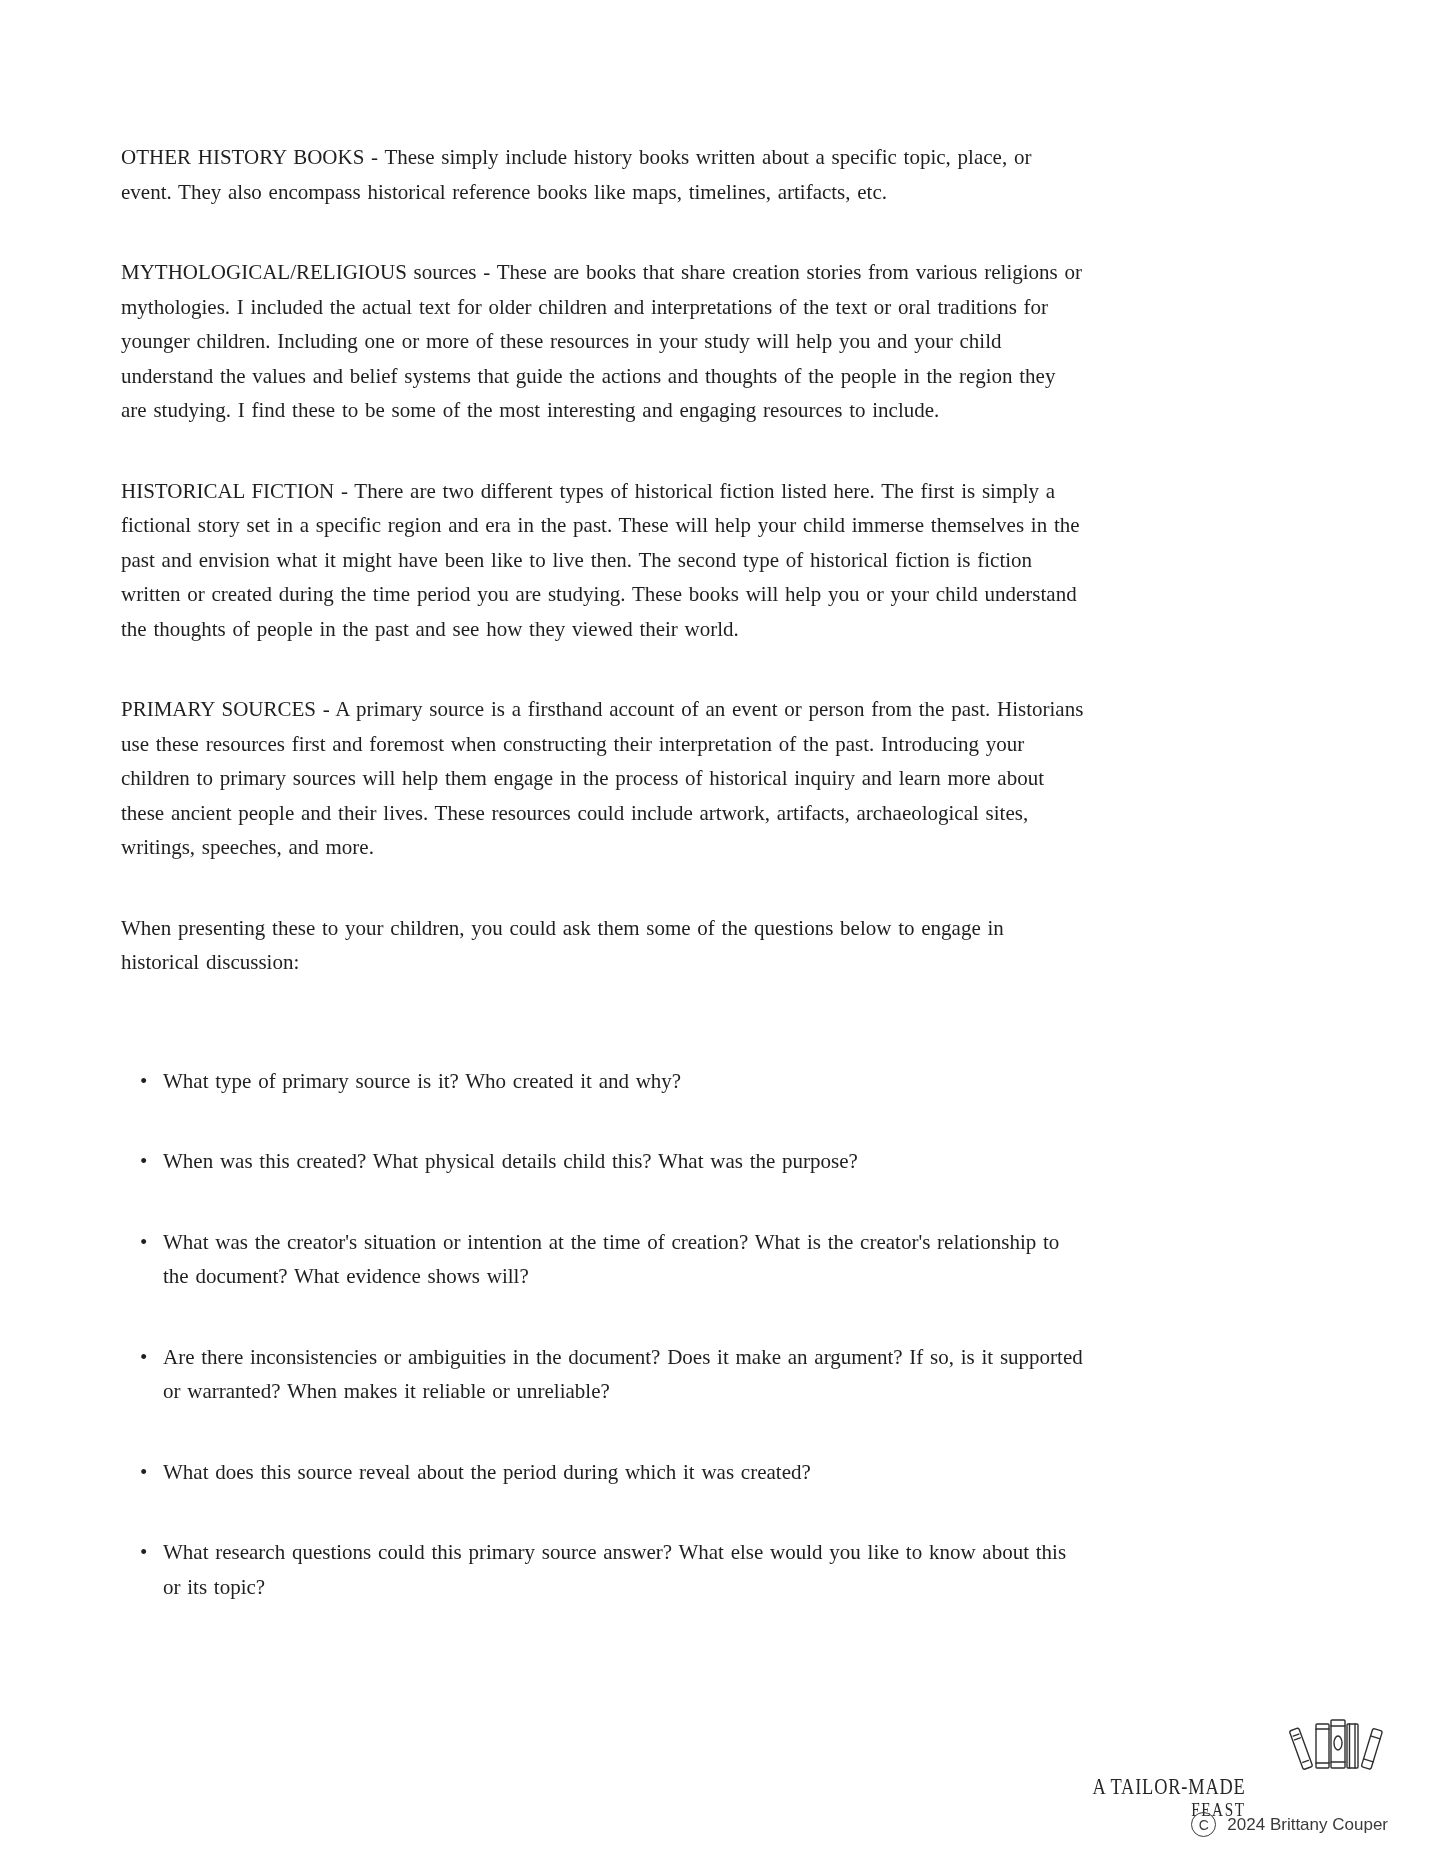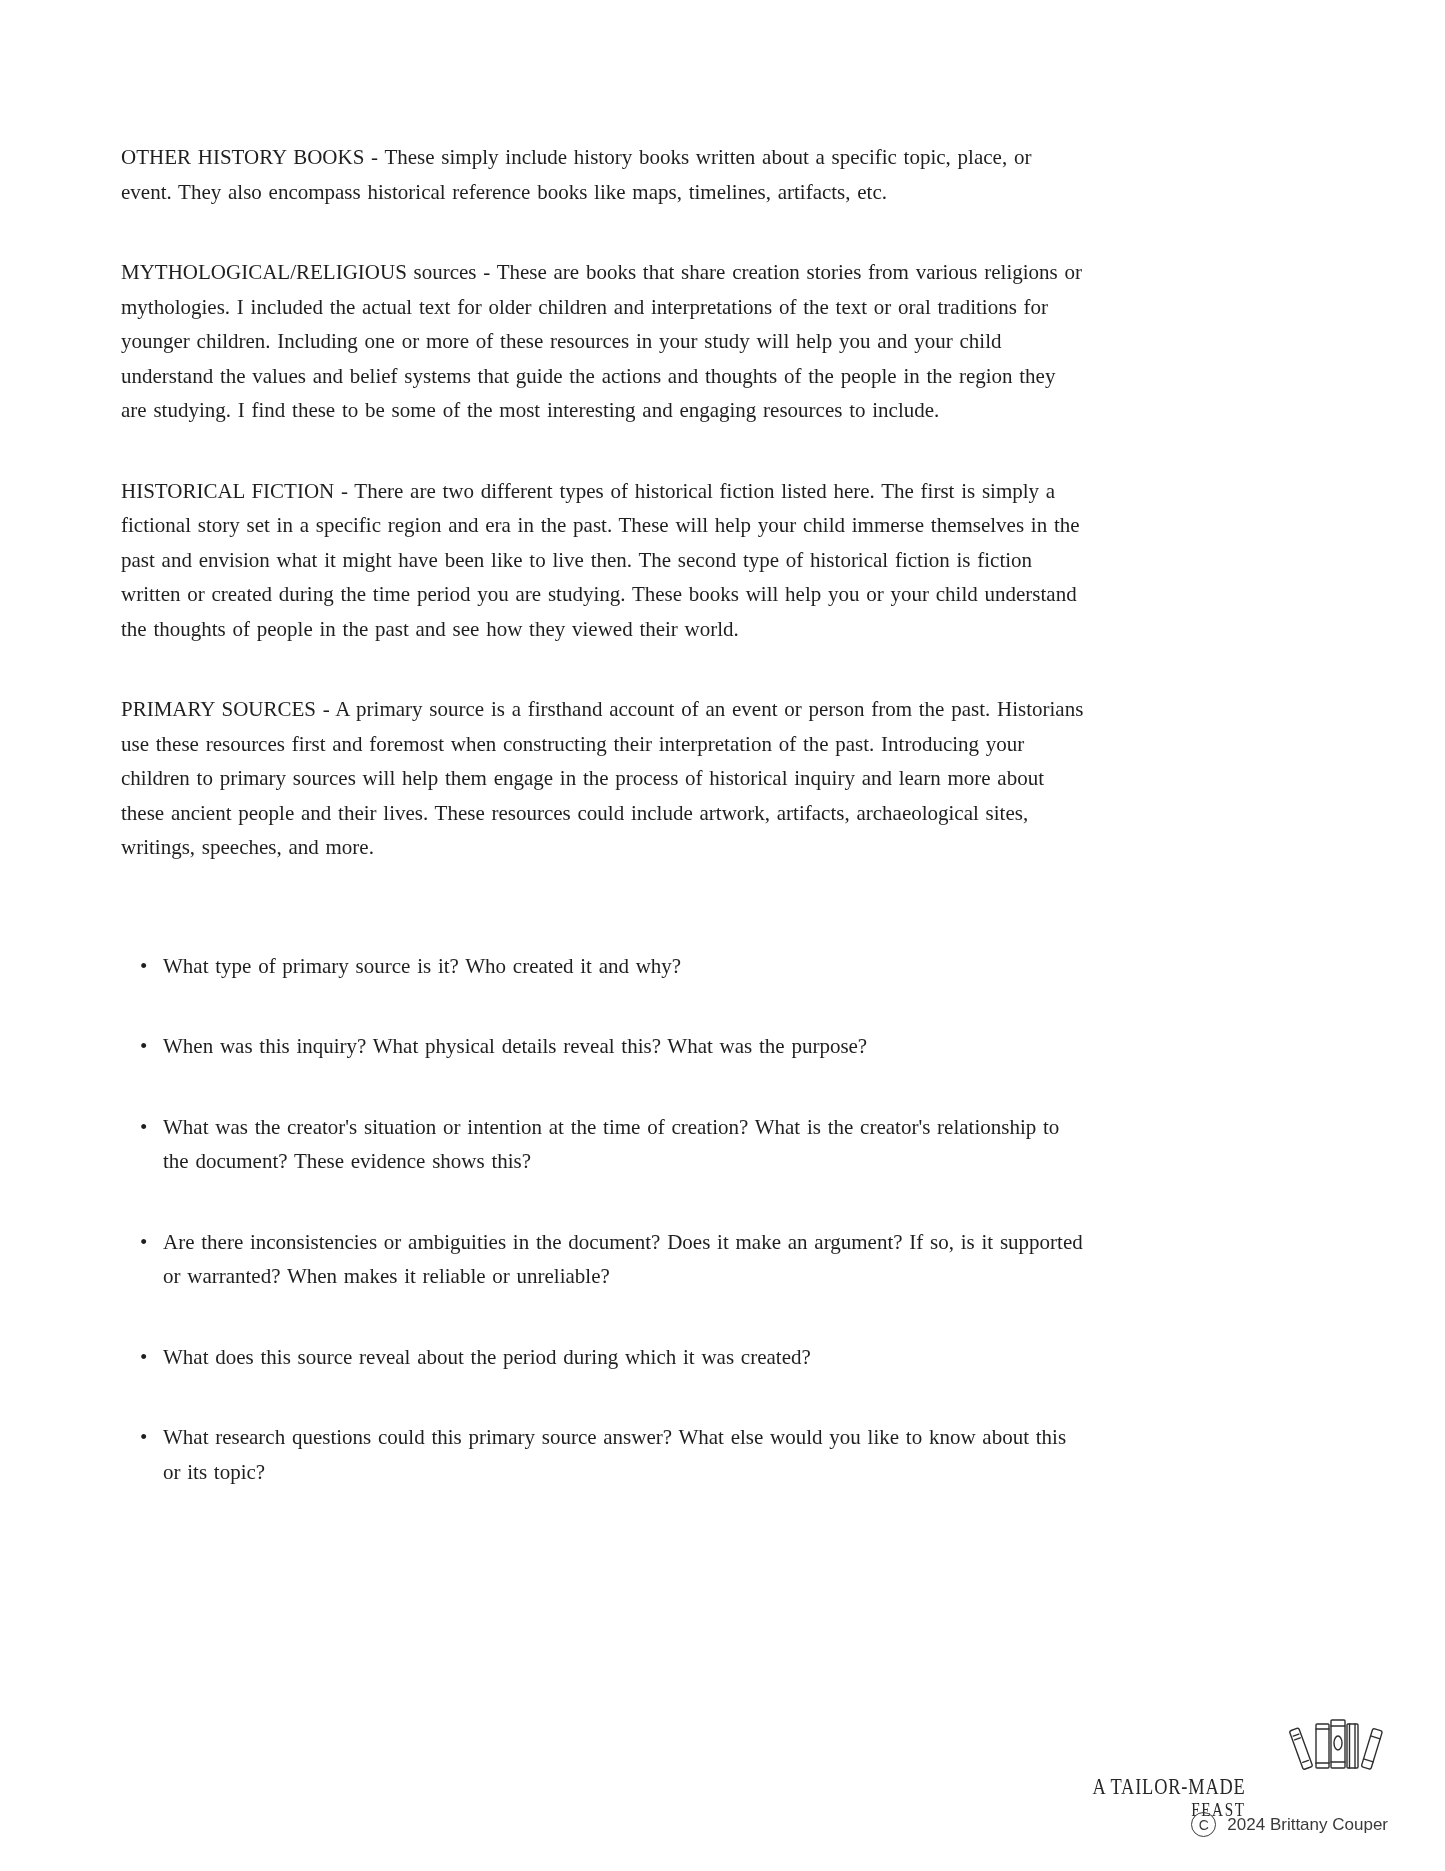--- a/index.html
+++ b/index.html
@@ -107,33 +107,34 @@
 </head>
 <body>
 
 <div class="page">
 
   <div class="content">
     <p class="para">OTHER HISTORY BOOKS - These simply include history books written about a specific topic, place, or event. They also encompass historical reference books like maps, timelines, artifacts, etc.</p>
     <p class="para">MYTHOLOGICAL/RELIGIOUS sources - These are books that share creation stories from various religions or mythologies. I included the actual text for older children and interpretations of the text or oral traditions for younger children. Including one or more of these resources in your study will help you and your child understand the values and belief systems that guide the actions and thoughts of the people in the region they are studying. I find these to be some of the most interesting and engaging resources to include.</p>
     <p class="para">HISTORICAL FICTION - There are two different types of historical fiction listed here. The first is simply a fictional story set in a specific region and era in the past. These will help your child immerse themselves in the past and envision what it might have been like to live then. The second type of historical fiction is fiction written or created during the time period you are studying. These books will help you or your child understand the thoughts of people in the past and see how they viewed their world.</p>
     <p class="para">PRIMARY SOURCES - A primary source is a firsthand account of an event or person from the past. Historians use these resources first and foremost when constructing their interpretation of the past. Introducing your children to primary sources will help them engage in the process of historical inquiry and learn more about these ancient people and their lives. These resources could include artwork, artifacts, archaeological sites, writings, speeches, and more.</p>
+    <p class="para">When presenting these to your children, you could ask them some of the questions below to engage in historical discussion:</p>
 
     <ul class="questions">
       <li>
         <span class="dot">•</span>
         <span class="q-text">What type of primary source is it? Who created it and why?</span>
       </li>
       <li>
         <span class="dot">•</span>
-        <span class="q-text">When was this inquiry? What physical details reveal this? What was the purpose?</span>
+        <span class="q-text">When was this created? What physical details child this? What was the purpose?</span>
       </li>
       <li>
         <span class="dot">•</span>
-        <span class="q-text">What was the creator's situation or intention at the time of creation? What is the creator's relationship to the document? These evidence shows this?</span>
+        <span class="q-text">What was the creator's situation or intention at the time of creation? What is the creator's relationship to the document? What evidence shows will?</span>
       </li>
       <li>
         <span class="dot">•</span>
         <span class="q-text">Are there inconsistencies or ambiguities in the document? Does it make an argument? If so, is it supported or warranted? When makes it reliable or unreliable?</span>
       </li>
       <li>
         <span class="dot">•</span>
         <span class="q-text">What does this source reveal about the period during which it was created?</span>
       </li>
       <li>

